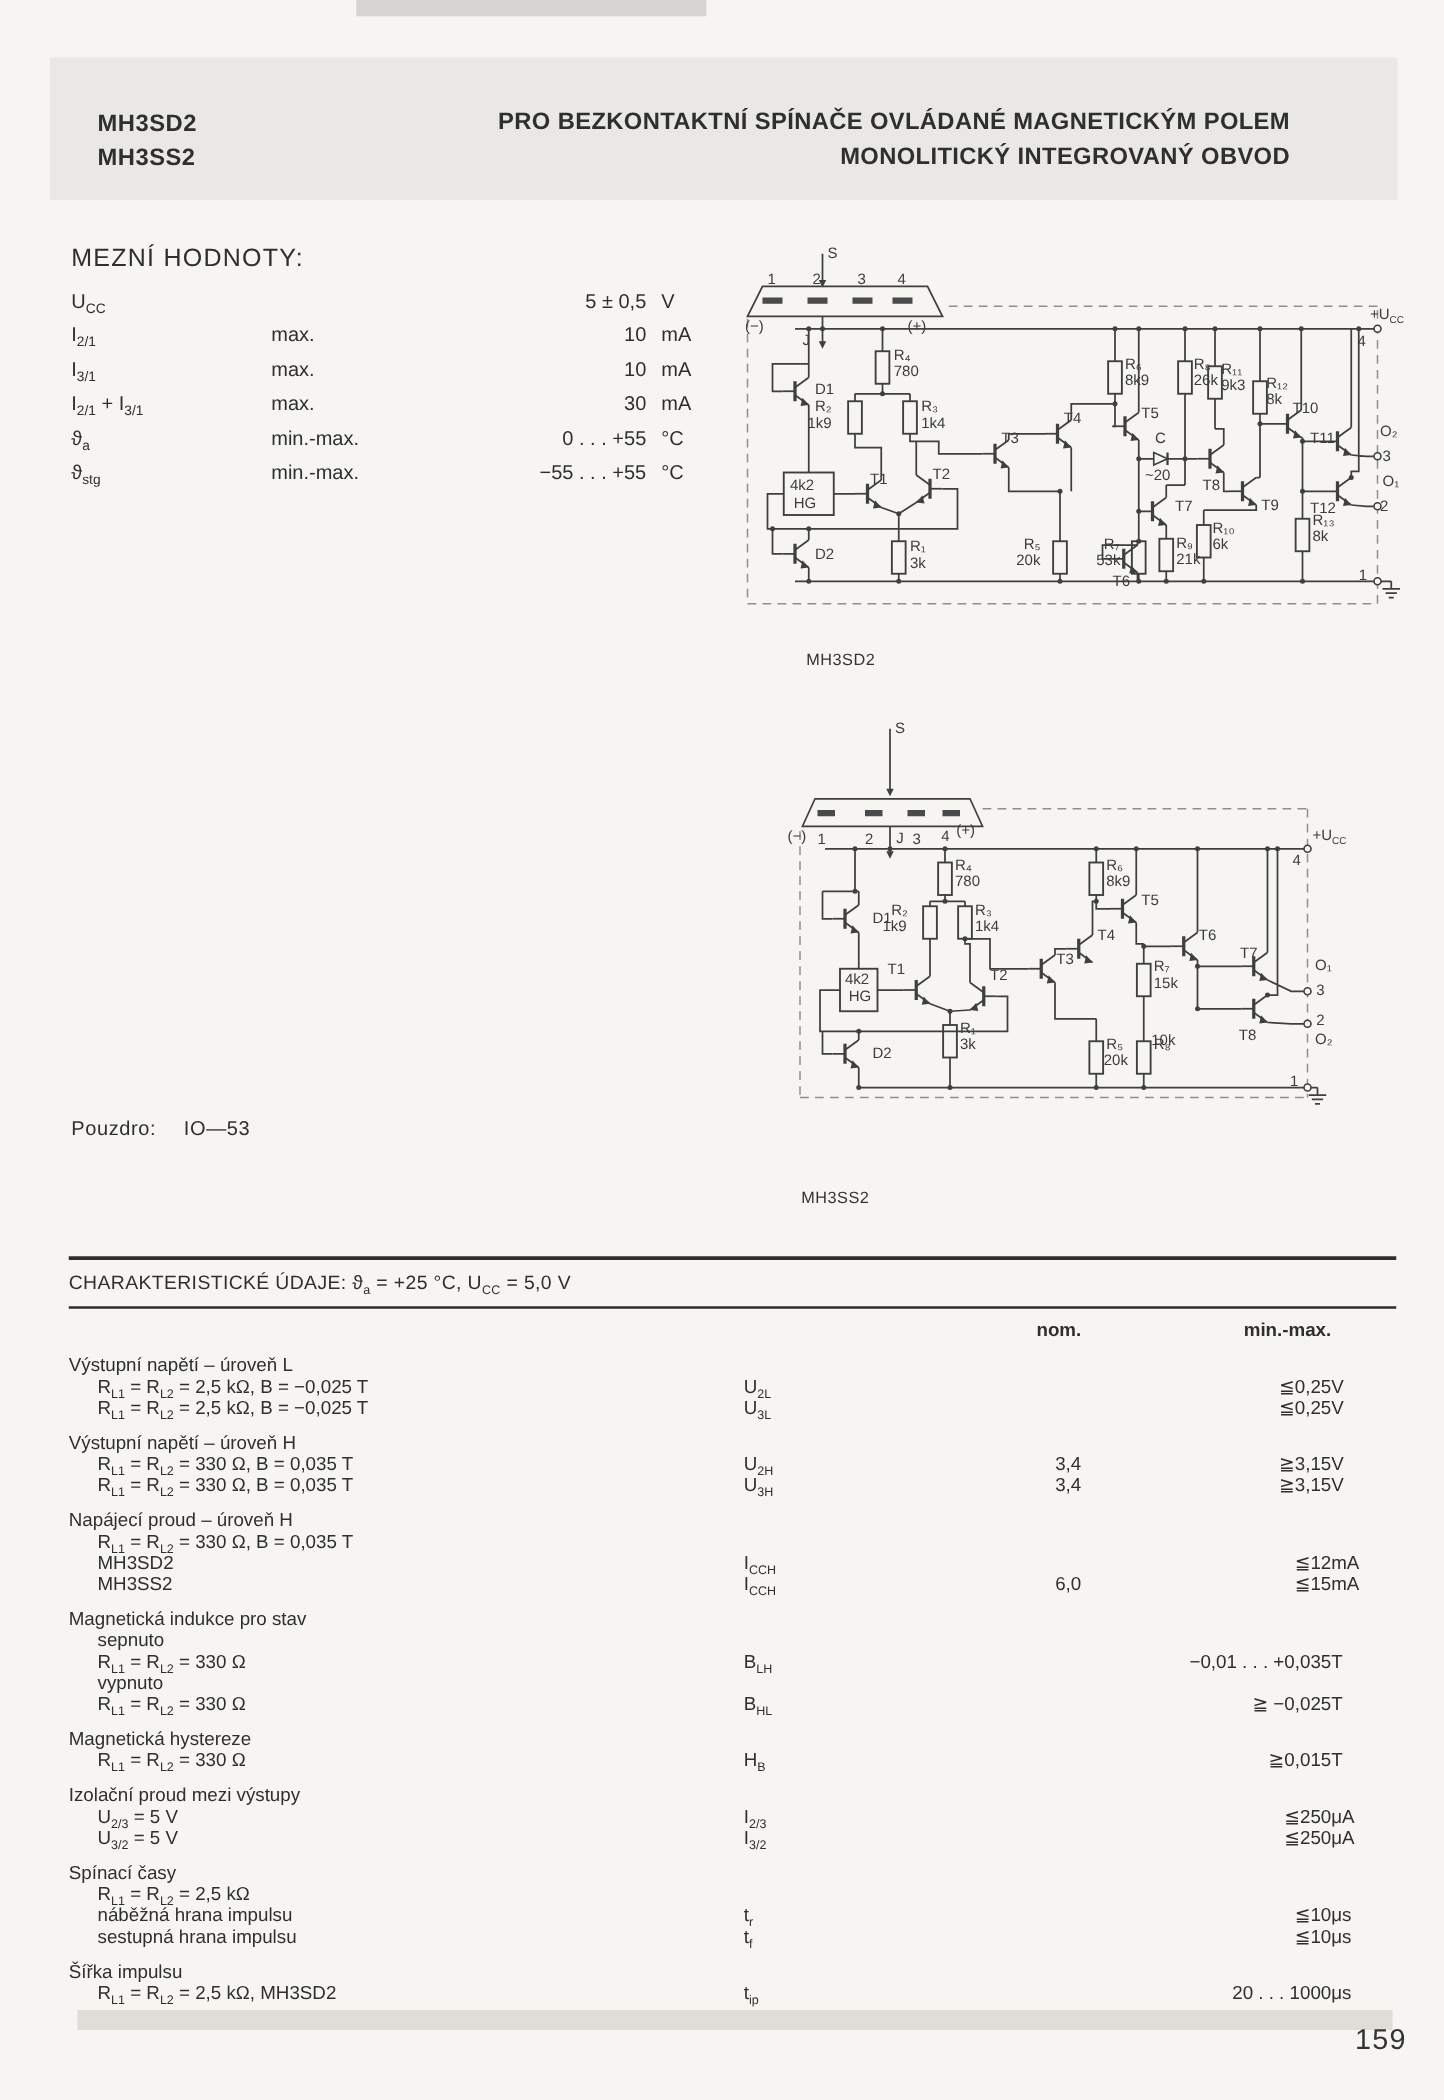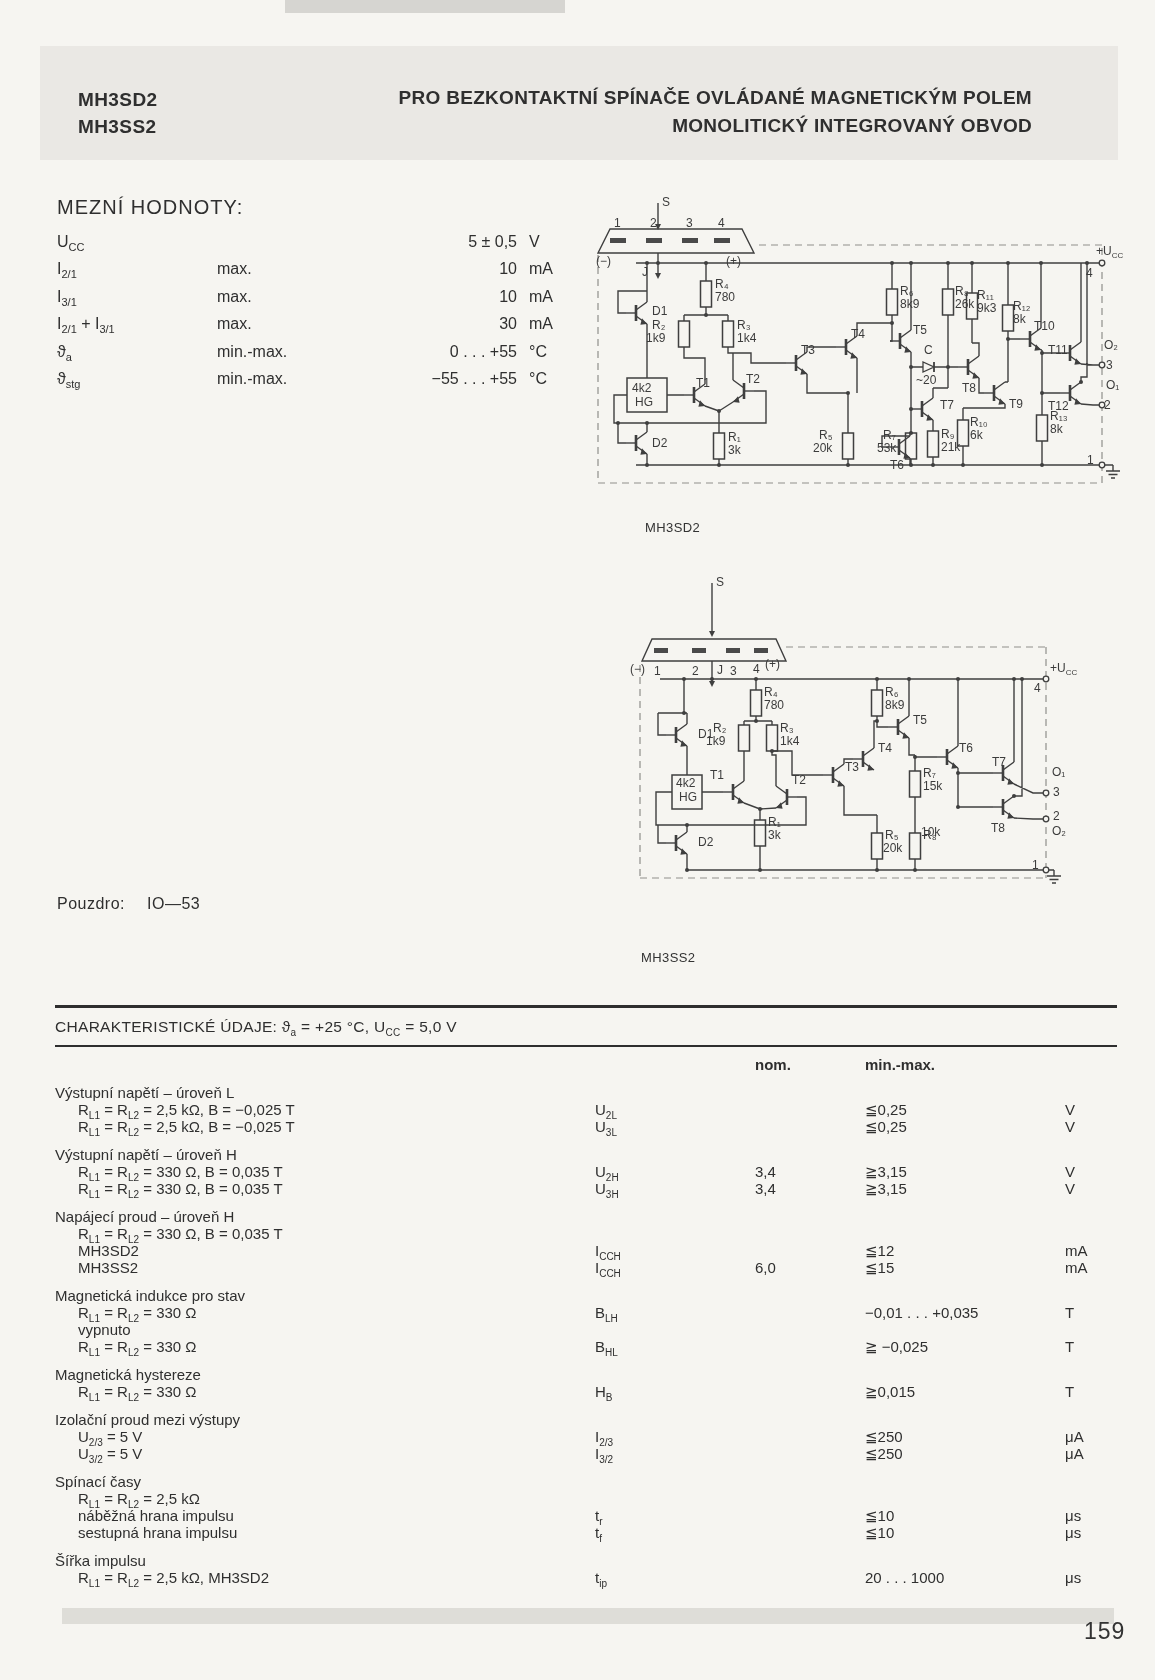--- a/index.html
+++ b/index.html
@@ -31,21 +31,21 @@
   .caption{font-size:13px;letter-spacing:.4px;color:#333}
   .pouzdro{left:57px;top:895px;font-size:16px;letter-spacing:.5px}
   .pouzdro .v{margin-left:22px}
   
   .char{left:55px;top:1005px;width:1062px}
   .rule-a{height:3px;background:#2e2e2e}
   .rule-b{height:2px;background:#2e2e2e;margin-top:9px}
   .ctitle{margin-top:10px;font-size:15.5px;letter-spacing:.3px}
   .ctitle sub{font-size:10px}
   .chrow{display:grid;grid-template-columns:540px 160px 110px 200px 52px;font-size:15px;font-weight:bold;margin-top:9px}
-  .c-nom,.c-mm{text-align:left}
+  .c-nom,.c-mm{text-align:right}
   .crows{margin-top:8px}
   .crow{display:grid;grid-template-columns:540px 160px 110px 200px 52px;font-size:15px;line-height:17px}
   .crow.gap{margin-top:11px}
   .cl.ind{padding-left:23px}
   .crow sub{font-size:10px}
   .pagenum{left:1084px;top:1618px;font-size:23px;letter-spacing:1px;color:#333}
 </style>
 </head>
 <body>
 
@@ -482,20 +482,23 @@
         <span class="cl ind">MH3SS2</span>
         <span class="c-sym"><span>I</span><sub>CCH</sub></span>
         <span class="c-nom">6,0</span>
         <span class="c-mm">≦15</span>
         <span class="c-unit">mA</span>
       </div>
     <div class="crow gap">
         <span class="cl">Magnetická indukce pro stav</span>
       </div>
     <div class="crow">
+        <span class="cl ind">sepnuto</span>
+      </div>
+    <div class="crow">
         <span class="cl ind"><span>R</span><sub>L1</sub><span> = R</span><sub>L2</sub><span> = 330 Ω</span></span>
         <span class="c-sym"><span>B</span><sub>LH</sub></span>
         <span class="c-nom"></span>
         <span class="c-mm">−0,01 . . . +0,035</span>
         <span class="c-unit">T</span>
       </div>
     <div class="crow">
         <span class="cl ind">vypnuto</span>
       </div>
     <div class="crow">

